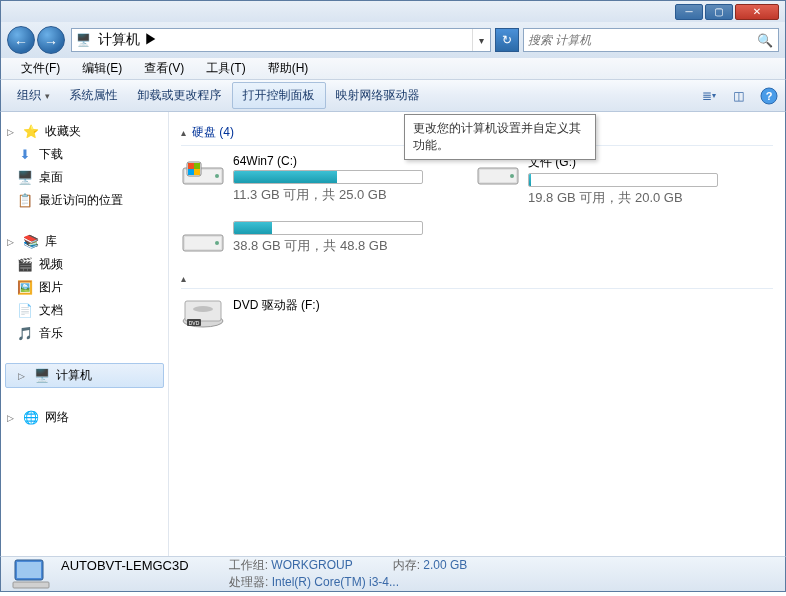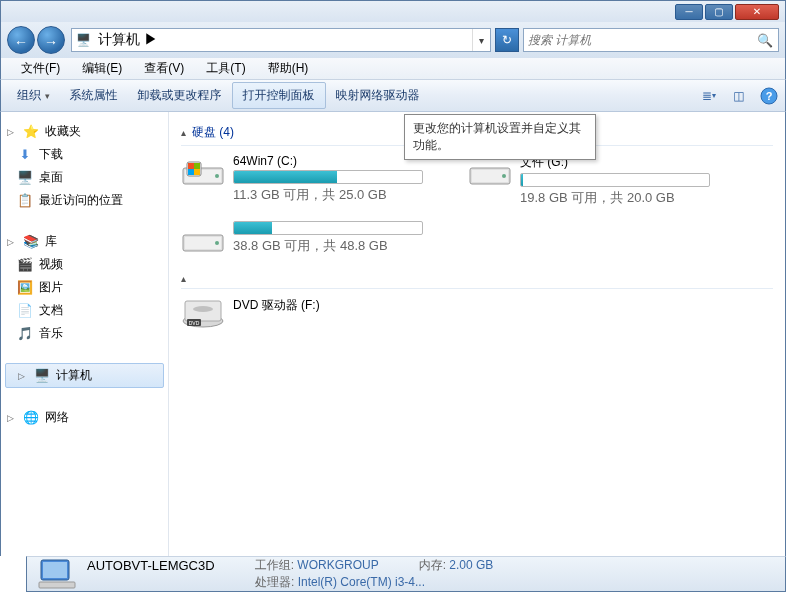--- a/index.html
+++ b/index.html
@@ -48,32 +48,32 @@
 .sideitem { display: flex; align-items: center; padding: 3px 6px 3px 16px; gap: 6px; cursor: default; }
 .sideitem.head { font-weight: normal; padding-left: 6px; }
 .sideitem.head .chev { width: 10px; font-size: 9px; color: #666; }
 .sideitem.selected { background: linear-gradient(#e8f1fb, #d4e6f9); border: 1px solid #a8c8ec; border-radius: 2px; margin: 0 4px; padding-left: 12px; }
 .sideicon { width: 16px; height: 16px; display: flex; align-items: center; justify-content: center; font-size: 13px; }
 
 
 .content { flex: 1; background: #fff; padding: 8px 12px; font-size: 12px; overflow: hidden; }
 .section-head { display: flex; align-items: center; color: #003399; padding: 4px 0; border-bottom: 1px solid #e4ecf5; margin-bottom: 8px; }
 .section-head .arr { font-size: 10px; margin-right: 6px; color: #555; }
-.drives { display: flex; flex-wrap: wrap; gap: 0 22px; }
+.drives { display: flex; flex-wrap: wrap; gap: 0 30px; }
 .drive { width: 265px; margin-bottom: 14px; display: flex; align-items: flex-start; gap: 8px; }
 .drvicon { width: 44px; height: 34px; display: flex; align-items: center; justify-content: center; }
 .drvicon svg { width: 44px; height: 34px; }
 .drvinfo { flex: 1; }
 .drvname { color: #000; margin-bottom: 2px; }
 .bar { width: 190px; height: 14px; border: 1px solid #b8b8b8; background: #fff; border-radius: 2px; overflow: hidden; margin-bottom: 2px; }
 .fill { height: 100%; background: linear-gradient(#3cc0d4, #1a9cb0); }
 .drvstat { color: #666; font-size: 13px; }
 
 
-.statusbar { height: 36px; background: linear-gradient(#eef4fa, #dae5f1); border: 1px solid #5a7aa0; border-top: 1px solid #c8d4e3; display: flex; align-items: center; padding: 0 10px; font-size: 12px; gap: 10px; margin-left: 26px; }
+.statusbar { height: 36px; background: linear-gradient(#eef4fa, #dae5f1); border: 1px solid #5a7aa0; border-top: 1px solid #c8d4e3; display: flex; align-items: center; padding: 0 10px; font-size: 12px; gap: 10px; }
 .statusbar .compicon { width: 40px; height: 32px; }
 .statusbar .info { display: flex; flex-direction: column; }
 .statusbar .row1 { display: flex; align-items: center; gap: 40px; }
 .statusbar .cname { font-weight: normal; font-size: 13px; }
 .statusbar .lbl { color: #666; }
 .statusbar .val { color: #3a6aa8; text-align: center; }
 </style>
 </head>
 <body>
 

